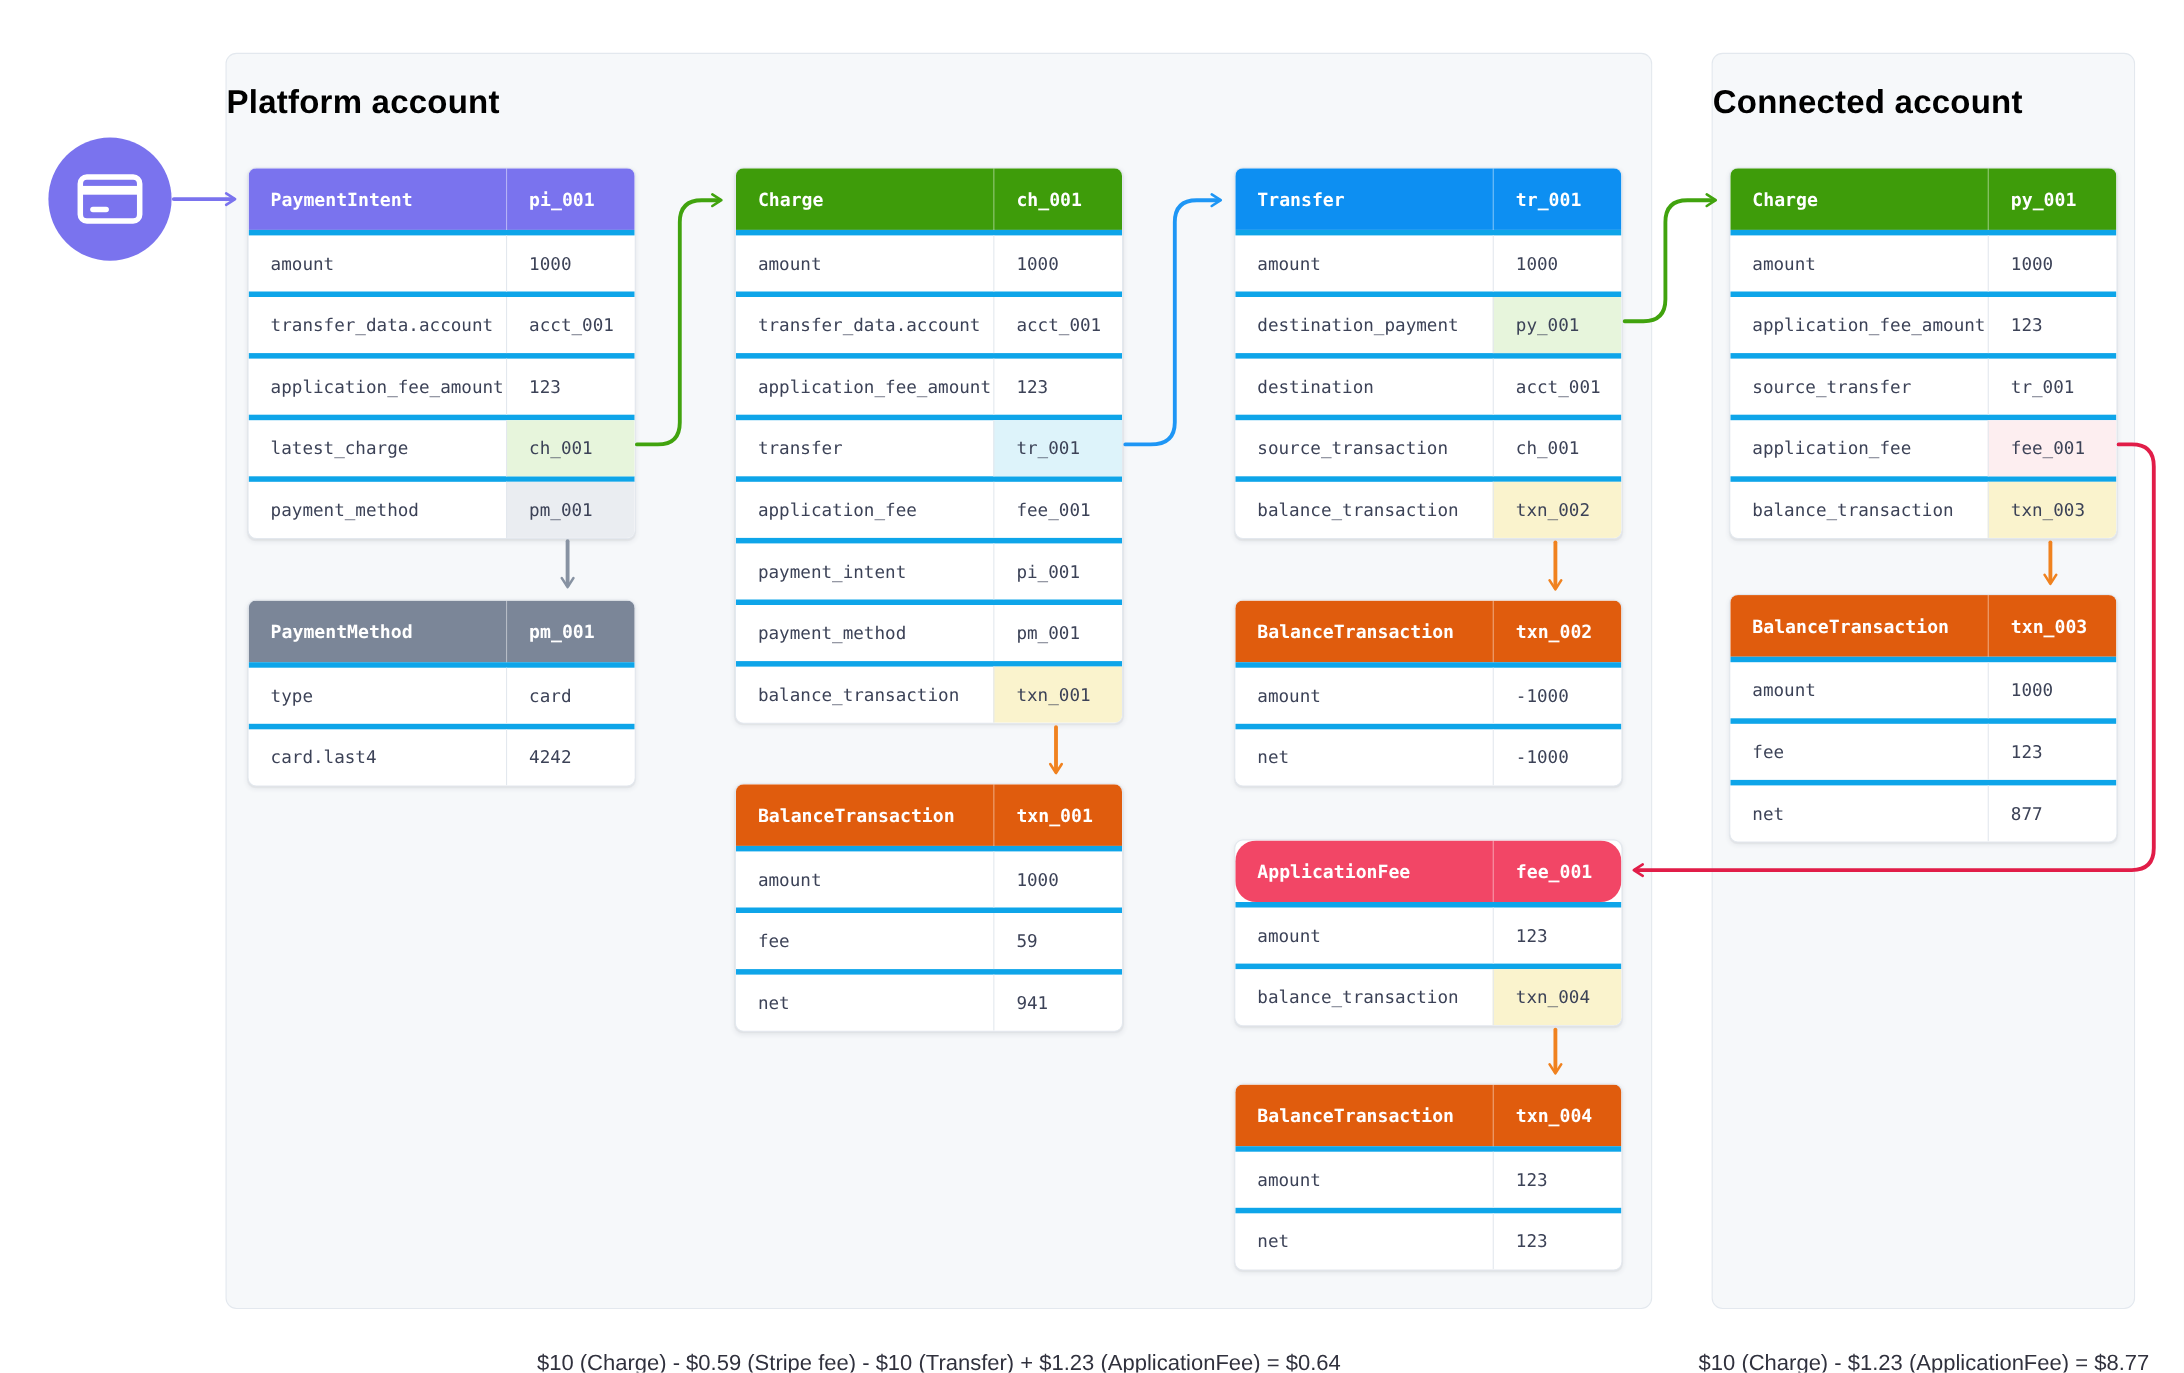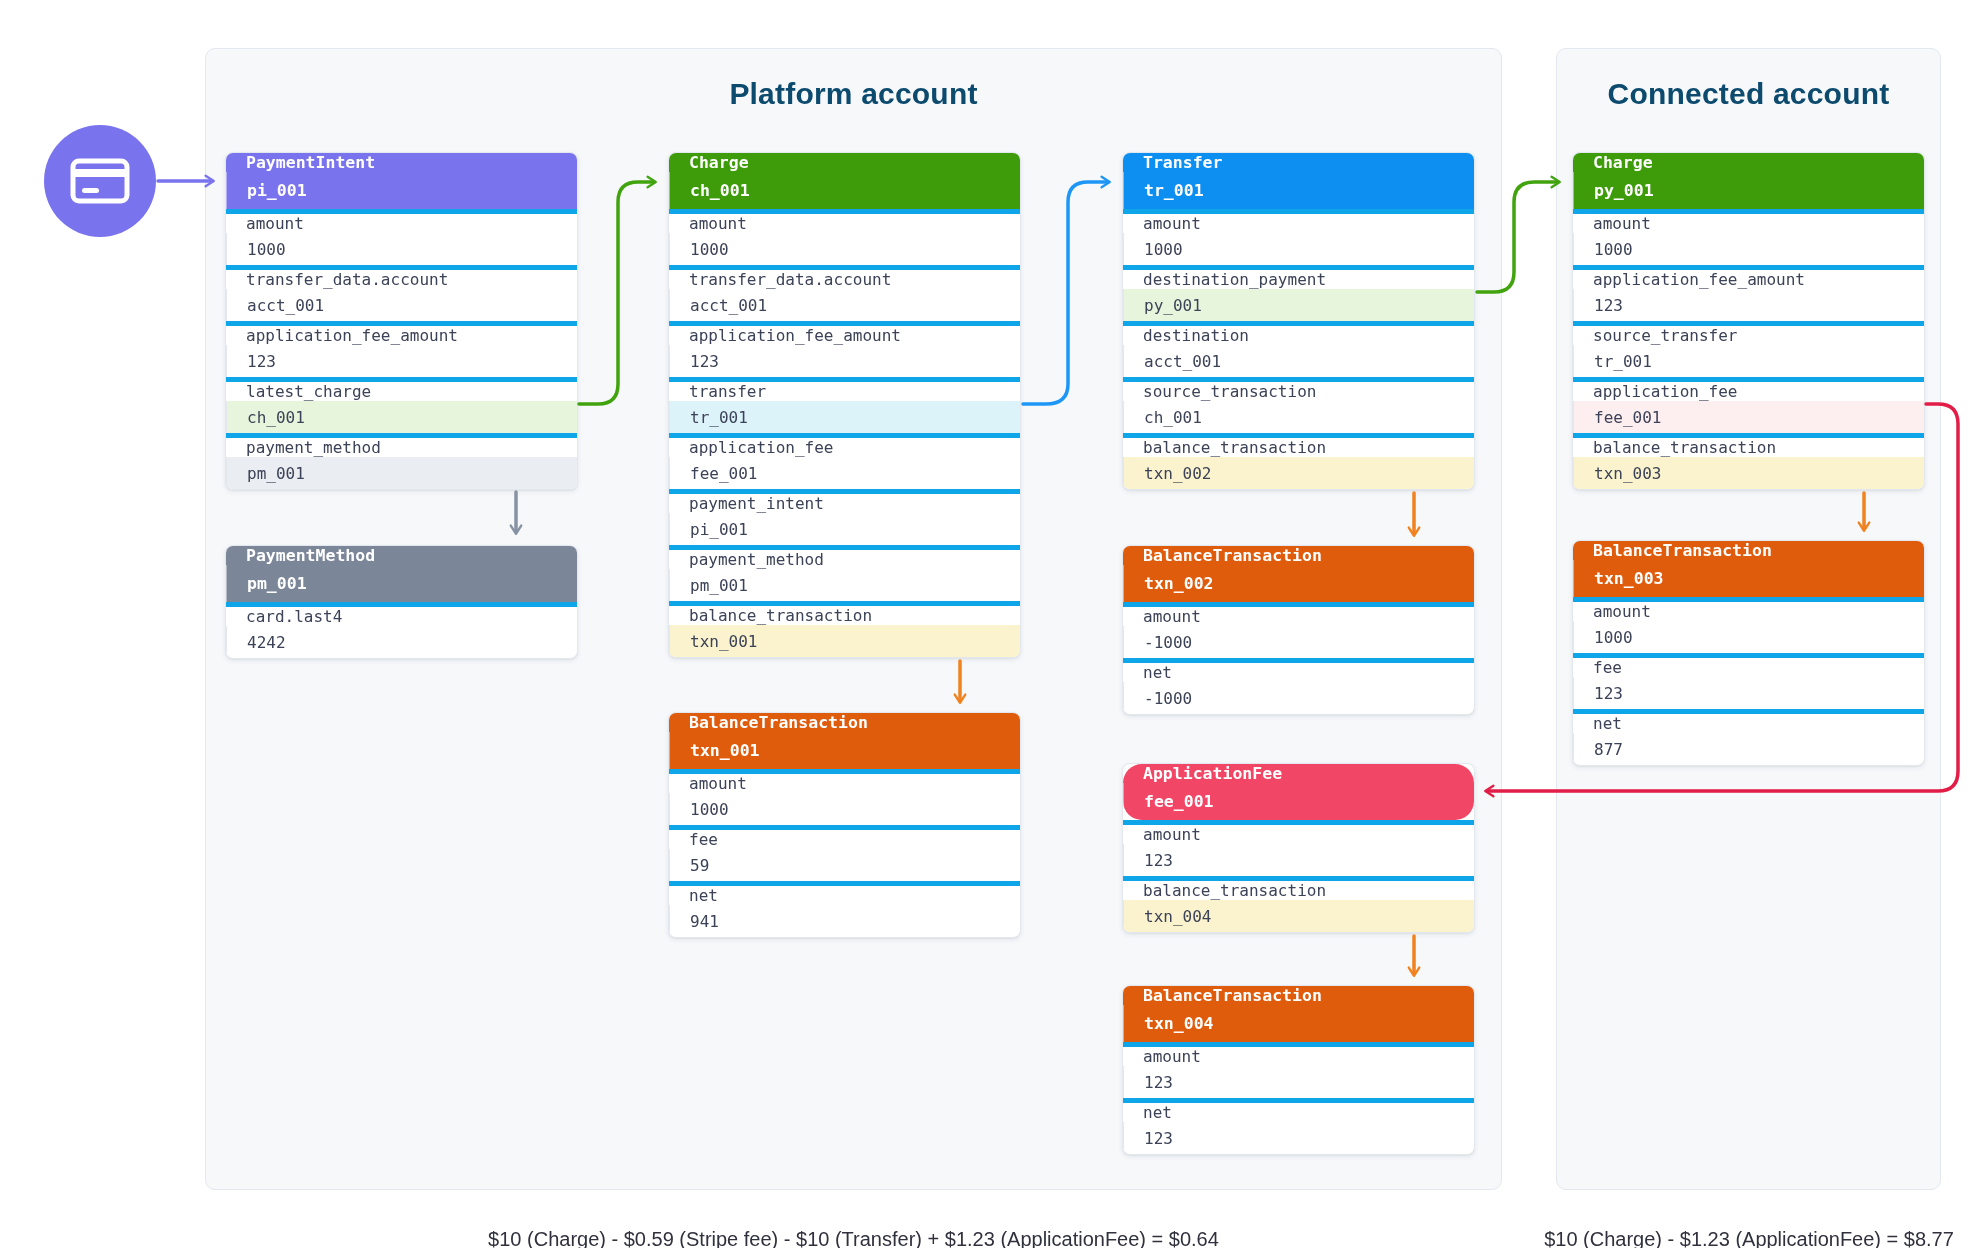--- a/index.html
+++ b/index.html
@@ -1,29 +1,29 @@
 <!DOCTYPE html>
 <html><head>
 <meta charset="utf-8">
 <style>
   html,body{margin:0;padding:0;background:#ffffff;}
   #canvas{position:relative;width:1985px;height:1248px;background:#ffffff;overflow:hidden;
           font-family:"Liberation Sans","DejaVu Sans",sans-serif;}
   .panel{position:absolute;background:#f6f8fa;border:1px solid #e3e8ee;border-radius:10px;box-sizing:border-box;}
-  .panel-title{position:absolute;left:0;width:100%;top:28px;text-align:center;
-               font-weight:700;font-size:30px;color:#0c4a6e;letter-spacing:.2px;}
+  .panel-title{position:absolute;left:0;width:100%;top:28px;
+               font-weight:700;font-size:30px;color:#000000;letter-spacing:.2px;}
   .caption{position:absolute;top:1224px;height:30px;line-height:30px;text-align:center;
            font-size:20px;color:#30313d;white-space:nowrap;}
   .entry-badge{position:absolute;left:44px;top:125px;width:112px;height:112px;border-radius:50%;}
   #tables{position:absolute;left:0;top:0;}
   .dtable{position:absolute;width:353px;background:#fff;border:1px solid #e3e8ee;border-radius:8px;
           overflow:hidden;box-sizing:border-box;
           box-shadow:0 2px 5px rgba(60,66,87,.09),0 1px 1px rgba(0,0,0,.04);
           font-family:"DejaVu Sans Mono","Liberation Mono",monospace;color:#3c4257;}
-  .trow{display:flex;height:56px;box-sizing:border-box;flex-direction:column;}
+  .trow{display:flex;height:56px;box-sizing:border-box;}
   .trow + .trow{border-top:5px solid #0ea5e9;}
   .tcell{display:flex;align-items:center;padding-left:20px;font-size:16px;box-sizing:border-box;white-space:nowrap;}
   .tcell.lbl{width:234px;}
   .tcell.val{flex:1;border-left:1px solid #e3e8ee;}
   .thead{color:#fff;font-weight:bold;}
   .thead .tcell{font-size:16.5px;}
   .thead .tcell.val{border-left-color:rgba(255,255,255,.45);}
   .hl-green{background:#e7f5dc;}
   .hl-cyan{background:#ddf3fa;}
   .hl-yellow{background:#faf3cd;}
@@ -78,20 +78,24 @@
           <div class="tcell lbl">payment_method</div>
           <div class="tcell val hl-gray">pm_001</div>
         </div>
       </div>
       <div class="dtable" style="left: 225px; top: 545px;">
         <div class="trow thead" style="background: rgb(123, 134, 152); text-align: right;">
           <div class="tcell lbl">PaymentMethod</div>
           <div class="tcell val">pm_001</div>
         </div>
         <div class="trow">
+          <div class="tcell lbl">type</div>
+          <div class="tcell val">card</div>
+        </div>
+        <div class="trow">
           <div class="tcell lbl">card.last4</div>
           <div class="tcell val">4242</div>
         </div>
       </div>
       <div class="dtable" style="left: 668px; top: 152px;">
         <div class="trow thead" style="background: rgb(62, 156, 10);">
           <div class="tcell lbl">Charge</div>
           <div class="tcell val">ch_001</div>
         </div>
         <div class="trow">

